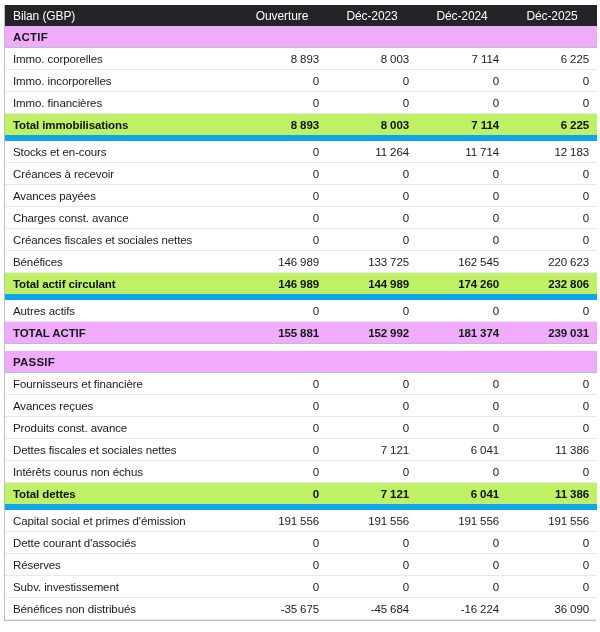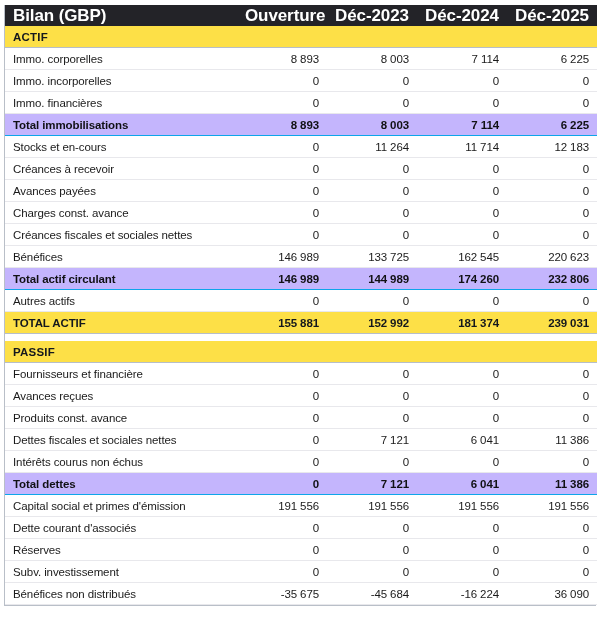--- a/index.html
+++ b/index.html
@@ -36,22 +36,22 @@
 
   table.bilan col.label-col  { width: 232px; }
   table.bilan col.value-col  { width: 90px; }
 
   
   thead tr.header-row {
     background: #232328;
   }
   thead th {
     color: #ffffff;
-    font-weight: bold;
-    font-size: 17px;
+    font-weight: normal;
+    font-size: 12px;
     height: 21px;
     padding: 0 8px 0 8px;
     white-space: nowrap;
     letter-spacing: -0.1px;
   }
   thead th.label-head { text-align: left; }
   thead th.value-head { }
 
   
   tbody td {
@@ -64,30 +64,30 @@
     vertical-align: middle;
   }
   tbody td.label { text-align: left; }
   tbody td.value { text-align: right; }
 
   
   tr.item td { background: #ffffff; color: #1a1a1a; font-weight: normal; }
 
   
   tr.subtotal td {
-    background: #c4b5fd;
+    background: #bef264;
     font-weight: bold;
     color: #111114;
-    border-bottom: 1px solid #0ea5e9;
+    border-bottom: 6px solid #0ea5e9;
   }
 
   
   tr.section td,
   tr.grandtotal td {
-    background: #fde047;
+    background: #f0abfc;
     font-weight: bold;
     color: #14181d;
     border-bottom: 1px solid #b6bec9;
   }
   tr.section td { letter-spacing: 0.2px; }
 
   
   tr.spacer td {
     height: 7px;
     background: #ffffff;

